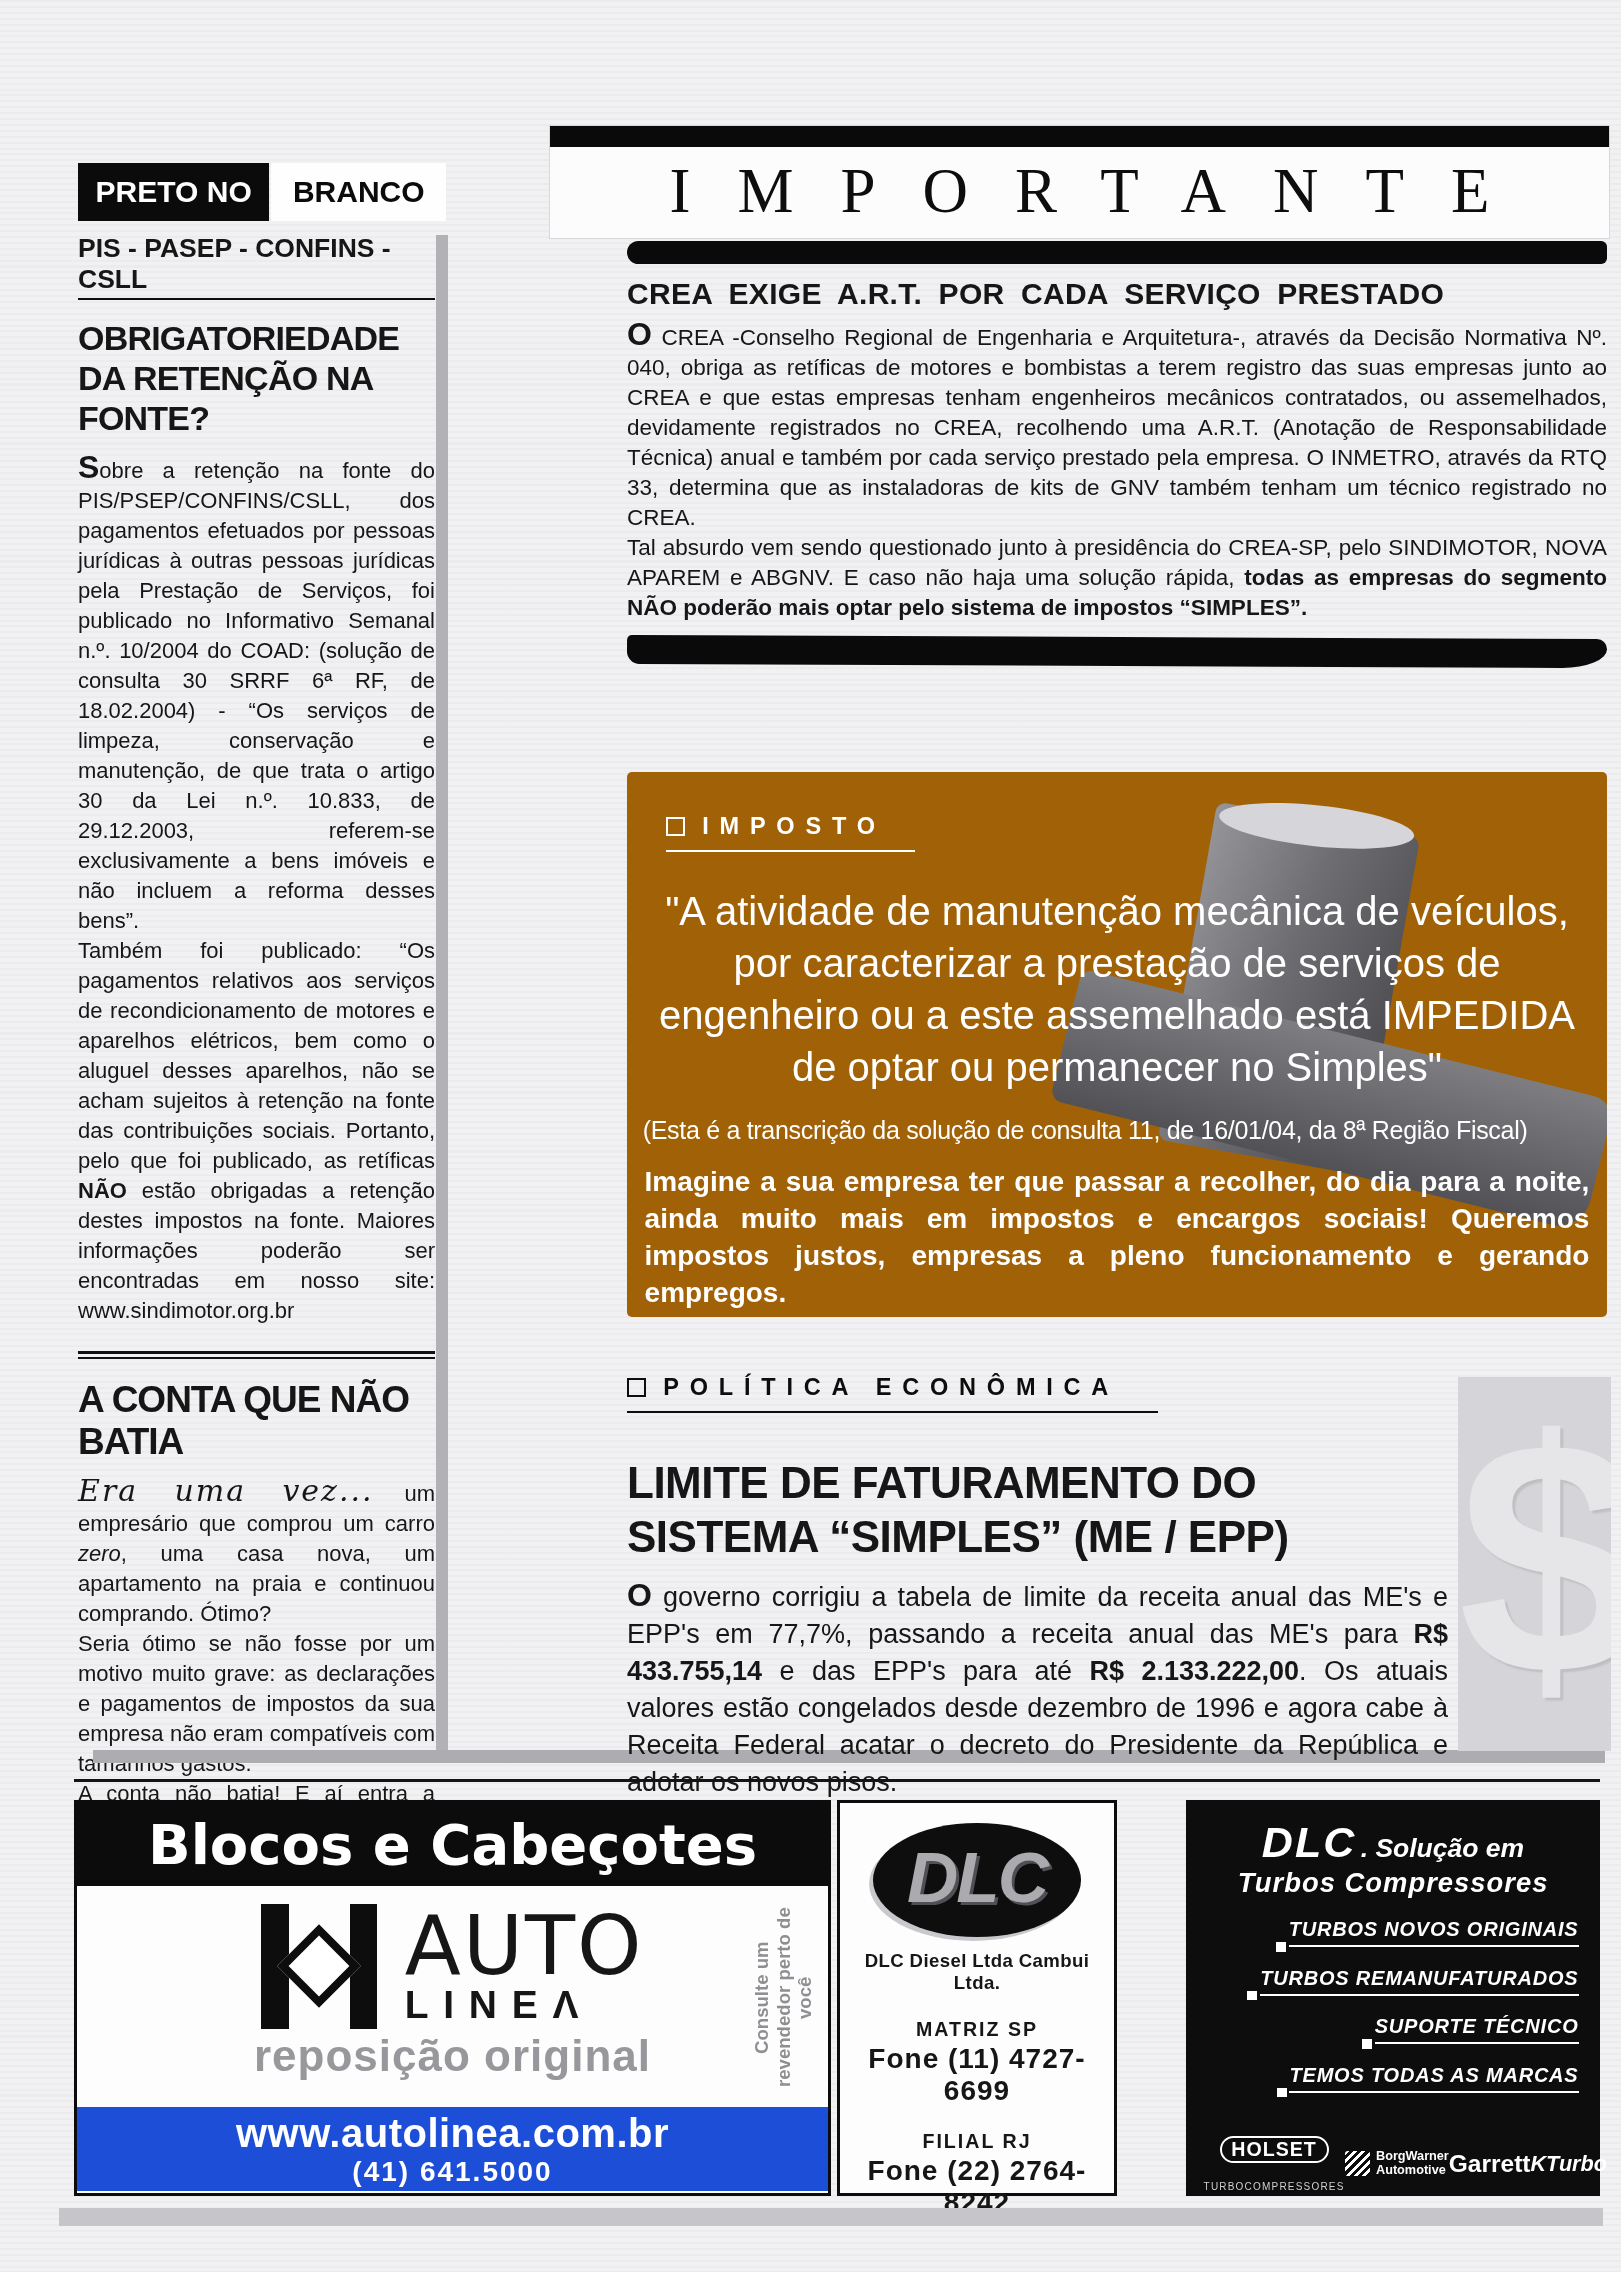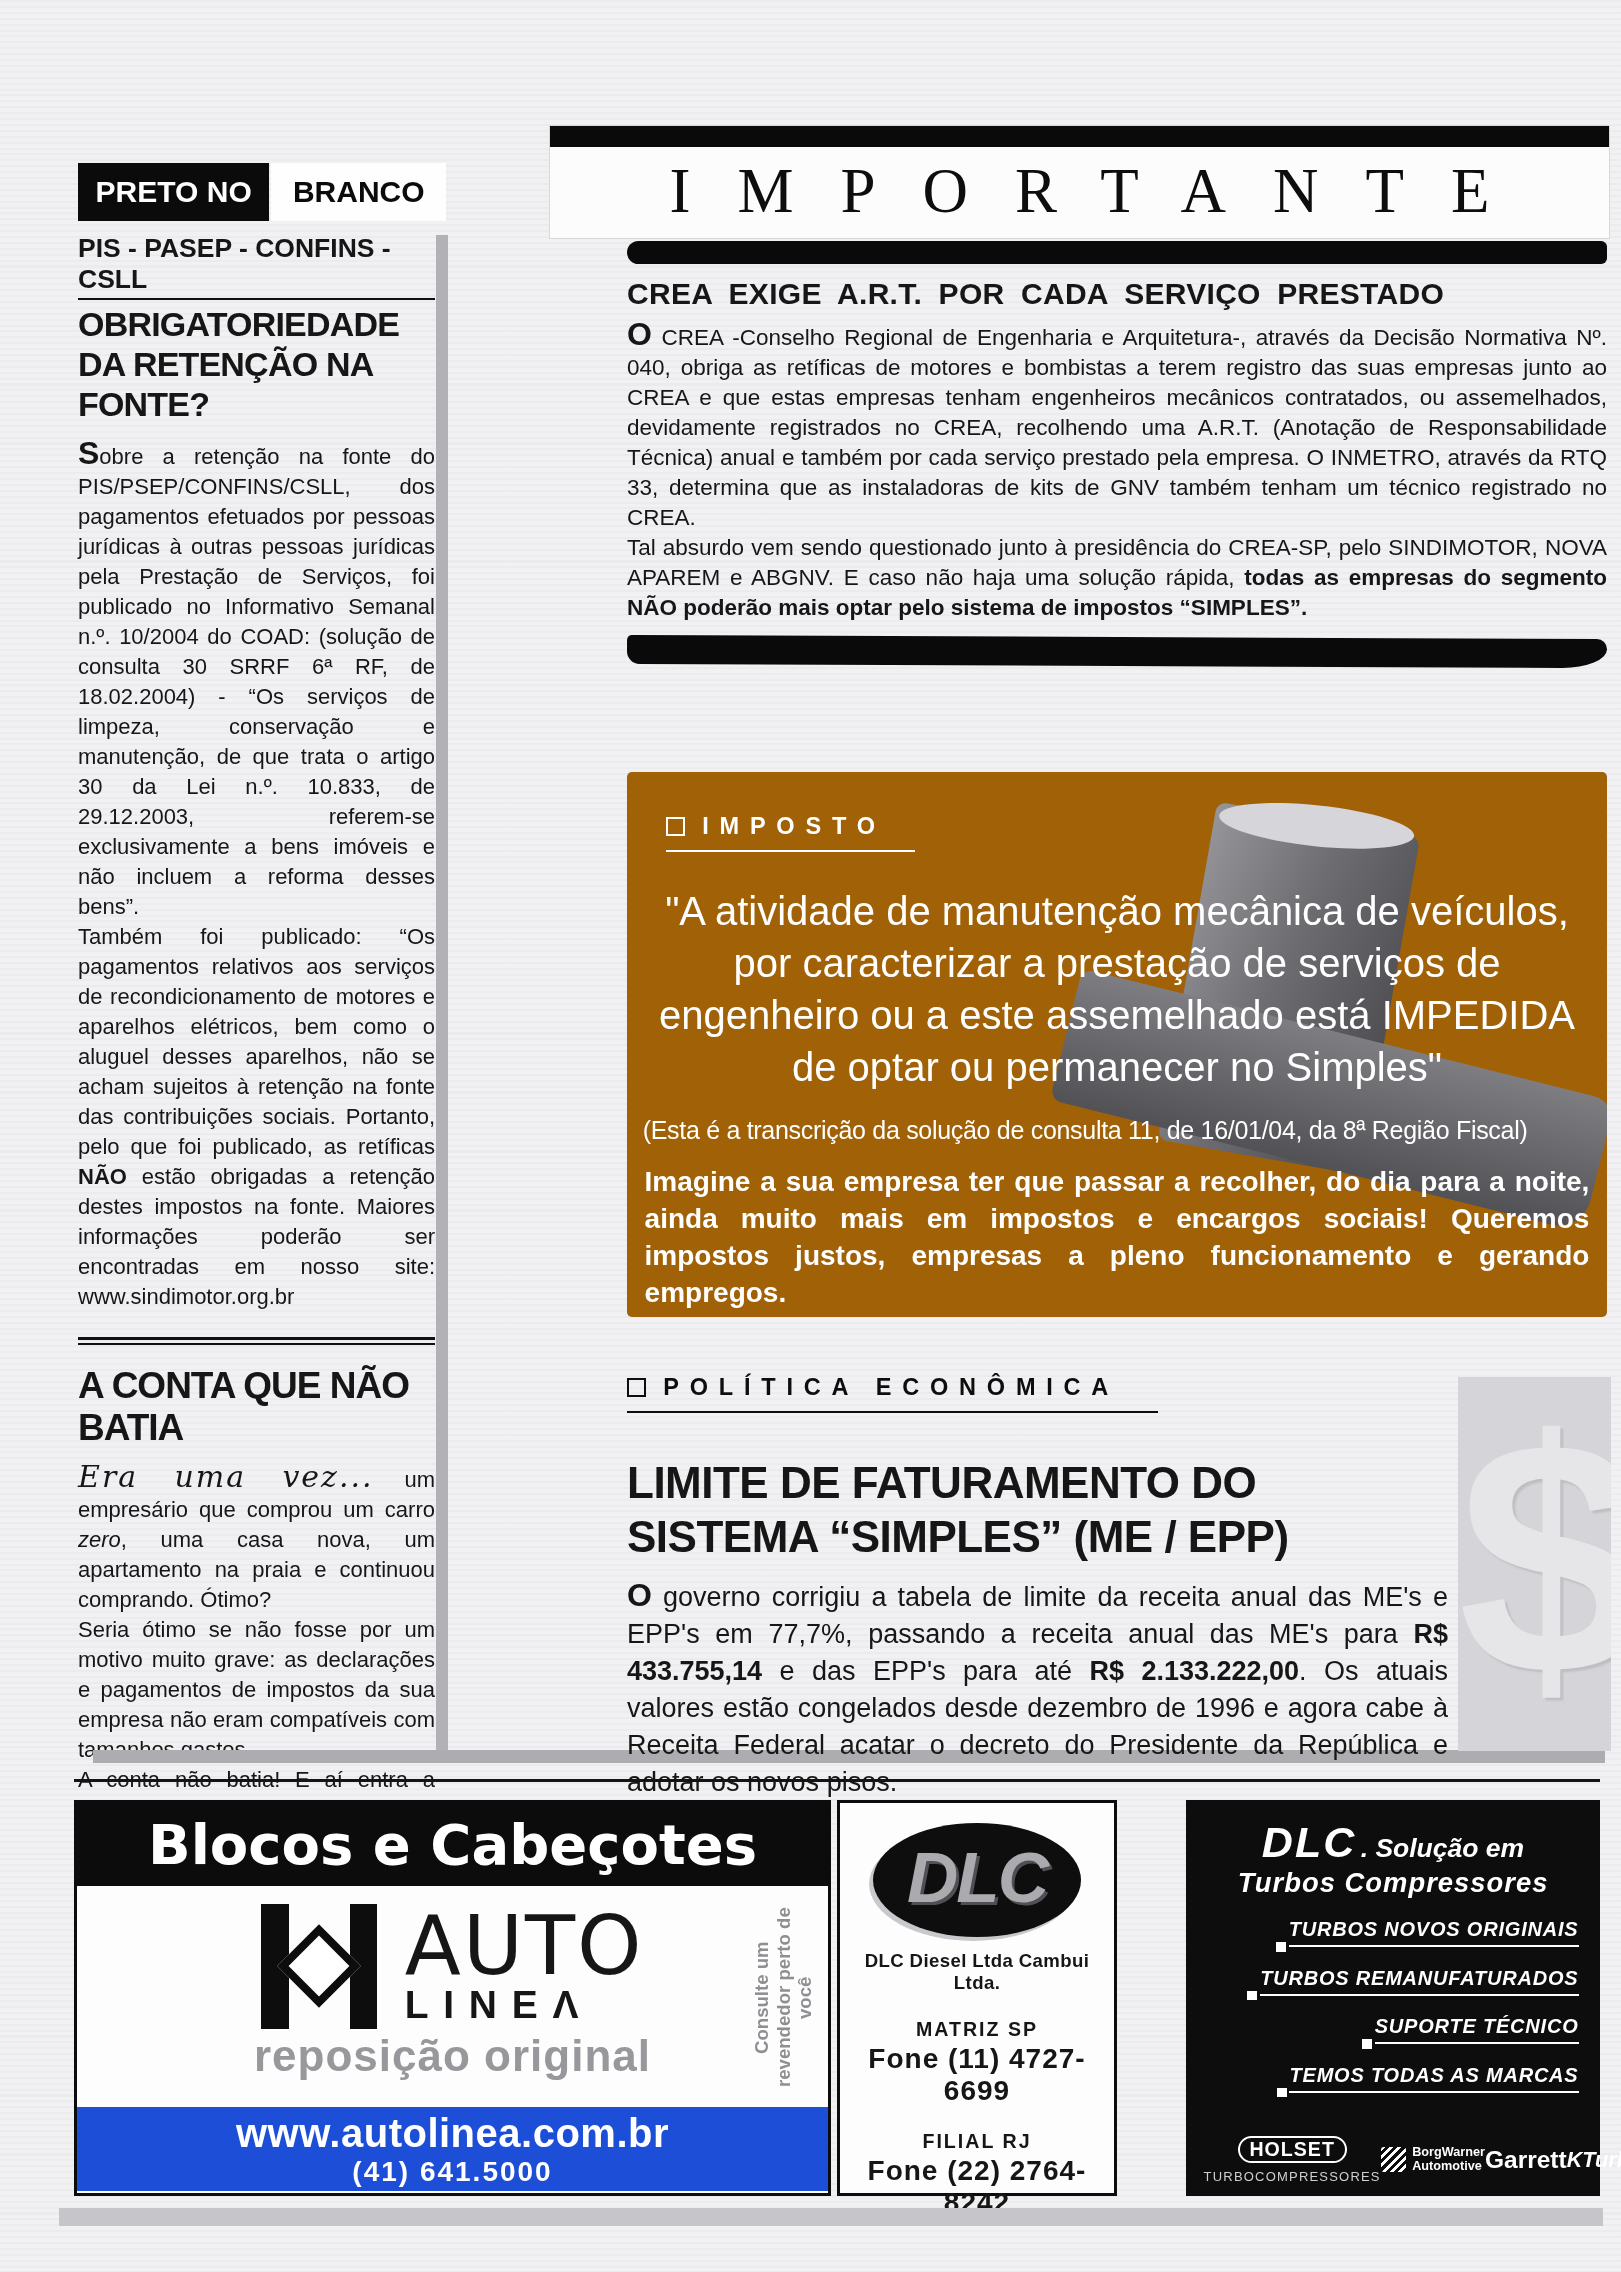--- a/index.html
+++ b/index.html
@@ -18,21 +18,21 @@
 
   
   .banner{left:549px;top:125px;width:1061px;height:114px;background:#fcfcfd;border:1px solid #d8d8db;box-sizing:border-box;}
   .banner-topbar{height:20.6px;background:#0a0a0a;}
   .banner-text{font-family:"Liberation Serif", serif;font-size:63px;letter-spacing:47px;padding-left:47px;
     text-align:center;line-height:88px;color:#0d0d0d;white-space:nowrap;}
 
   
   .left-col{left:78px;top:233px;width:357px;}
   .kicker{font-size:26.5px;font-weight:bold;border-bottom:2.9px solid #0d0d0d;padding-bottom:2.9px;display:inline-block;}
-  .a1-title{margin-top:4px;font-size:34px;line-height:40px;font-weight:bold;letter-spacing:-0.8px;}
+  .a1-title{margin-top:18px;font-size:34px;line-height:40px;font-weight:bold;letter-spacing:-0.8px;}
   .col-body{margin-top:13.7px;font-size:22px;line-height:30px;text-align:justify;}
   .col-body p{margin:0;}
   .lead-cap{font-size:32px;font-weight:bold;}
   .bold{font-weight:bold;}
   .ital{font-style:italic;}
   .divider2{margin:25.5px 0 19.6px 0;border-top:3.9px solid #111;border-bottom:2px solid #111;height:2.9px;}
   .a2-title{font-size:37px;font-weight:bold;letter-spacing:-1px;}
   .script{font-family:"DejaVu Serif", serif;font-style:italic;font-size:30px;letter-spacing:2px;}
 
   .col-shadow-v{left:436px;top:235px;width:11.8px;height:1515px;background:#b2b2b6;}
@@ -109,21 +109,21 @@
   .tb-title{text-align:center;font-style:italic;font-weight:bold;}
   .tb-brand{font-size:43px;letter-spacing:2px;}
   .tb-rest{font-size:26.5px;}
   .tb-line2{font-size:27.4px;letter-spacing:1px;margin-top:0;}
   .tb-item{position:relative;width:fit-content;margin:19.6px 3.9px 0 auto;border-bottom:2.9px solid #fff;padding-bottom:3.9px;
     font-size:20px;font-weight:bold;font-style:italic;letter-spacing:0.8px;}
   .tb-item::before{content:"";position:absolute;left:-12.7px;bottom:-6.9px;width:9.8px;height:9.8px;background:#fff;}
   .tb-logos{display:flex;justify-content:space-between;align-items:center;margin-top:43px;}
   .holset{text-align:center;}
   .holset-box{display:inline-block;border:2.9px solid #fff;border-radius:15.7px;padding:0 9.8px;font-size:19.6px;font-weight:bold;letter-spacing:1px;}
-  .holset-sub{font-size:13px;letter-spacing:1.2px;color:#cfcfd3;margin-top:6px;}
+  .holset-sub{font-size:10px;letter-spacing:1.2px;color:#cfcfd3;margin-top:18px;}
   .bw{display:flex;align-items:center;gap:5.9px;}
   .bw-icon{width:25.5px;height:25.5px;background:repeating-linear-gradient(135deg,#fff 0 2.9px,#0d0d0d 2.9px 5.9px);border-radius:2.9px;}
   .bw-text{font-size:12.7px;font-weight:bold;line-height:13.7px;text-align:left;}
   .garrett{font-size:24.5px;font-weight:bold;}
   .kturbo{font-size:21.6px;font-weight:bold;font-style:italic;}
 </style>
 </head>
 <body>
 
 <div class="abs chip-row">

